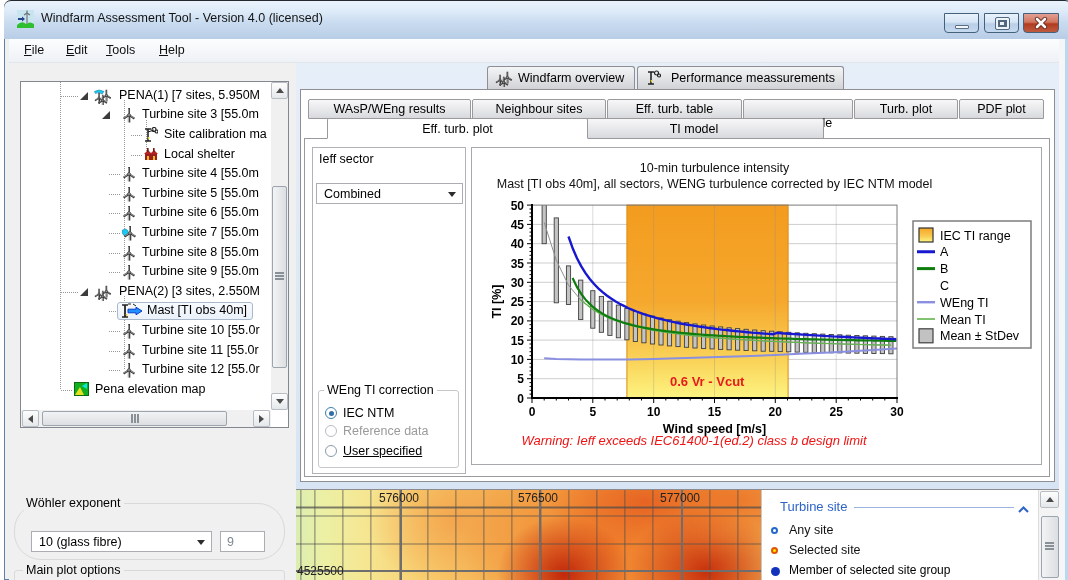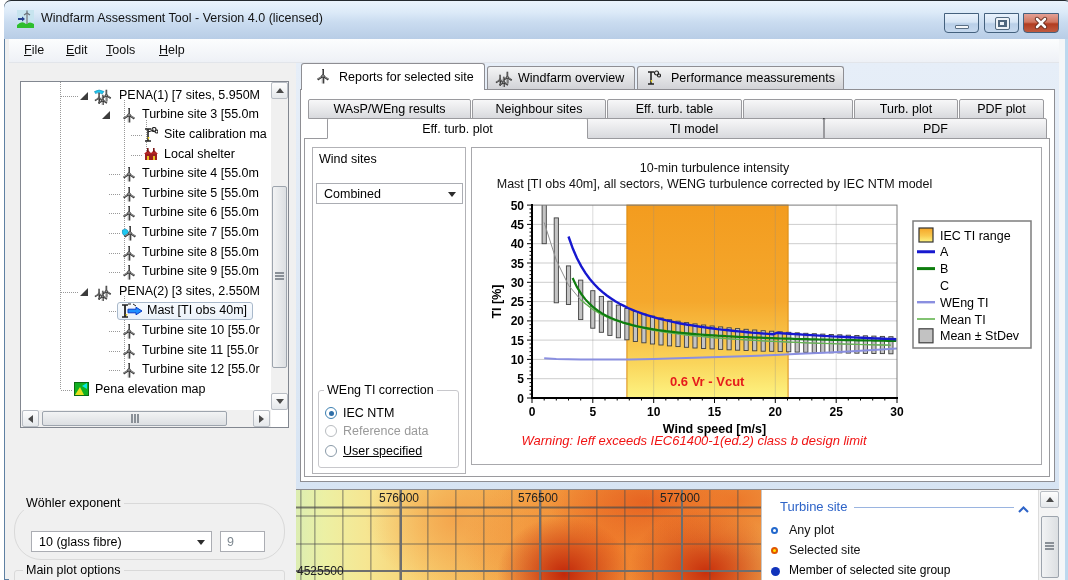--- a/index.html
+++ b/index.html
@@ -376,34 +376,20 @@
       </div>
     </div>
 
     <div class="group" style="left:5px;top:507px;width:271px;height:80px;">
       <div class="grouplabel">Main plot options</div>
     </div>
   </div>
 
   <div class="rightpane">
 
-    <div class="tab1 active" style="left:5px;width:184px;">
-      <div class="abs" style="left:13px;top:4px;"><svg width="16" height="16" viewBox="0 0 16 16">
-            <line x1="8.6" y1="8" x2="8.6" y2="15.6" stroke="#333" stroke-width="1.4"></line>
-            <line x1="7.4" y1="8" x2="7.4" y2="15.6" stroke="#adadad" stroke-width="1.4"></line>
-            <line x1="8" y1="8" x2="8" y2="1" stroke="#333" stroke-width="2"></line>
-            <line x1="7.6" y1="8" x2="7.6" y2="1.6" stroke="#adadad" stroke-width="0.9"></line>
-            <line x1="8" y1="8" x2="2.6" y2="11.6" stroke="#333" stroke-width="2"></line>
-            <line x1="8" y1="8" x2="13.4" y2="11.6" stroke="#333" stroke-width="2"></line>
-            <line x1="7.8" y1="7.6" x2="3.2" y2="10.8" stroke="#adadad" stroke-width="0.9"></line>
-            <line x1="8.2" y1="7.6" x2="12.8" y2="10.8" stroke="#adadad" stroke-width="0.9"></line>
-            <circle cx="8" cy="8" r="1.4" fill="#adadad" stroke="#333" stroke-width="0.8"></circle>
-          </svg></div>
-      <div class="tabtext" style="left:37px;top:6px;">Reports for selected site</div>
-    </div>
     <div class="tab1" style="left:191px;top:3px;width:148px;height:23px;">
       <div class="abs" style="left:6px;top:3px;"><svg width="20" height="17" viewBox="0 0 20 17">
             <g transform="translate(0,4) scale(0.75)">
               <line x1="8.6" y1="8" x2="8.6" y2="15.6" stroke="#2e2e2e" stroke-width="1.4"></line>
               <line x1="7.4" y1="8" x2="7.4" y2="15.6" stroke="#9a9a9a" stroke-width="1.4"></line>
               <line x1="8" y1="8" x2="8" y2="1" stroke="#2e2e2e" stroke-width="2"></line>
               <line x1="7.6" y1="8" x2="7.6" y2="1.6" stroke="#9a9a9a" stroke-width="0.9"></line>
               <line x1="8" y1="8" x2="2.6" y2="11.6" stroke="#2e2e2e" stroke-width="2"></line>
               <line x1="8" y1="8" x2="13.4" y2="11.6" stroke="#2e2e2e" stroke-width="2"></line>
               <line x1="7.8" y1="7.6" x2="3.2" y2="10.8" stroke="#9a9a9a" stroke-width="0.9"></line>
@@ -467,28 +453,25 @@
       <div class="tab2" style="left:658px;width:85px;">
           <div style="margin-top:2px;">PDF plot</div>
         </div>
 
       <div class="tab3 active" style="left:2px;width:261px;margin-left:24px;">
           <div style="margin-top:3px;">Eff. turb. plot</div>
         </div>
       <div class="tab3" style="left:263px;width:260px;">
           <div style="margin-top:3px;">TI model</div>
         </div>
-      <div class="tab3" style="left:523px;width:223px;">
-          <div style="margin-top:3px;">PDF</div>
-        </div>
 
       <div class="page3">
 
         <div class="abs" style="left:7px;top:8px;width:154px;height:327px;border:1px solid #b2b2b6;background:#fff;">
-          <div class="abs" style="left:6px;top:4px;font-size:12.5px;">Wind sites</div>
+          <div class="abs" style="left:6px;top:4px;font-size:12.5px;">Ieff sector</div>
           <div class="combo" style="left:3px;top:35px;width:147px;height:21px;">
             <div class="abs" style="left:7px;top:3px;">Combined</div>
             <div class="comboarrow"></div>
           </div>
           <div class="abs" style="left:5px;top:242px;width:141px;height:78px;border:1px solid #c8c8cc;border-radius:3px;">
             <div class="abs" style="left:5px;top:-8px;background:#fff;padding:0 3px;font-size:12.5px;white-space:nowrap;">WEng TI correction</div>
             <div class="radio" style="left:6px;top:16px;border-color:#3c7fb1;">
               <div class="abs" style="left:2.5px;top:2.5px;width:5px;height:5px;border-radius:50%;background:#2f6fa8;"></div>
             </div>
             <div class="abs" style="left:24px;top:15px;font-size:12.5px;">IEC NTM</div>
@@ -732,21 +715,21 @@
         <div class="abs" style="left:1px;top:74px;font-size:12px;color:#222;">4525500</div>
       </div>
 
       <div class="abs" style="left:465px;top:0;width:277px;height:100%;background:#fff;border-left:1px solid #c8c8c8;">
         <div class="abs" style="left:18px;top:9px;font-size:13px;color:#2e64c8;">Turbine site</div>
         <div class="abs" style="left:92px;top:17px;width:160px;height:1px;background:#9ab4e0;"></div>
         <div class="abs" style="left:256px;top:9px;"><svg width="11" height="7" viewBox="0 0 11 7">
               <path d="M1 6 L5.5 1.5 L10 6" stroke="#2e64c8" stroke-width="2.1" fill="none"></path>
             </svg></div>
         <div class="abs" style="left:9px;top:37px;width:7px;height:7px;border-radius:50%;border:2px solid #2268cc;background:#fff;"></div>
-        <div class="abs" style="left:27px;top:33px;font-size:12.5px;color:#111;">Any plot</div>
+        <div class="abs" style="left:27px;top:33px;font-size:12.5px;color:#111;">Any site</div>
         <div class="abs" style="left:9px;top:57px;width:7px;height:7px;border-radius:50%;border:2px solid #e05500;background:#ffe800;"></div>
         <div class="abs" style="left:27px;top:53px;font-size:12.5px;color:#111;">Selected site</div>
         <div class="abs" style="left:9px;top:77px;width:9px;height:9px;border-radius:50%;background:#1133bb;"></div>
         <div class="abs" style="left:27px;top:73px;font-size:12px;color:#000000;">Member of selected site group</div>
       </div>
 
       <div class="abs" style="left:742px;top:0;width:21px;height:100%;background:#f4f4f4;border-left:1px solid #dcdcdc;">
         <div class="sbbtn abs" style="left:1px;top:1px;width:19px;height:17px;">
             <div style="width:0;height:0;border-left:4px solid transparent;border-right:4px solid transparent;border-bottom:5px solid #4a4a4a;"></div>
           </div>

